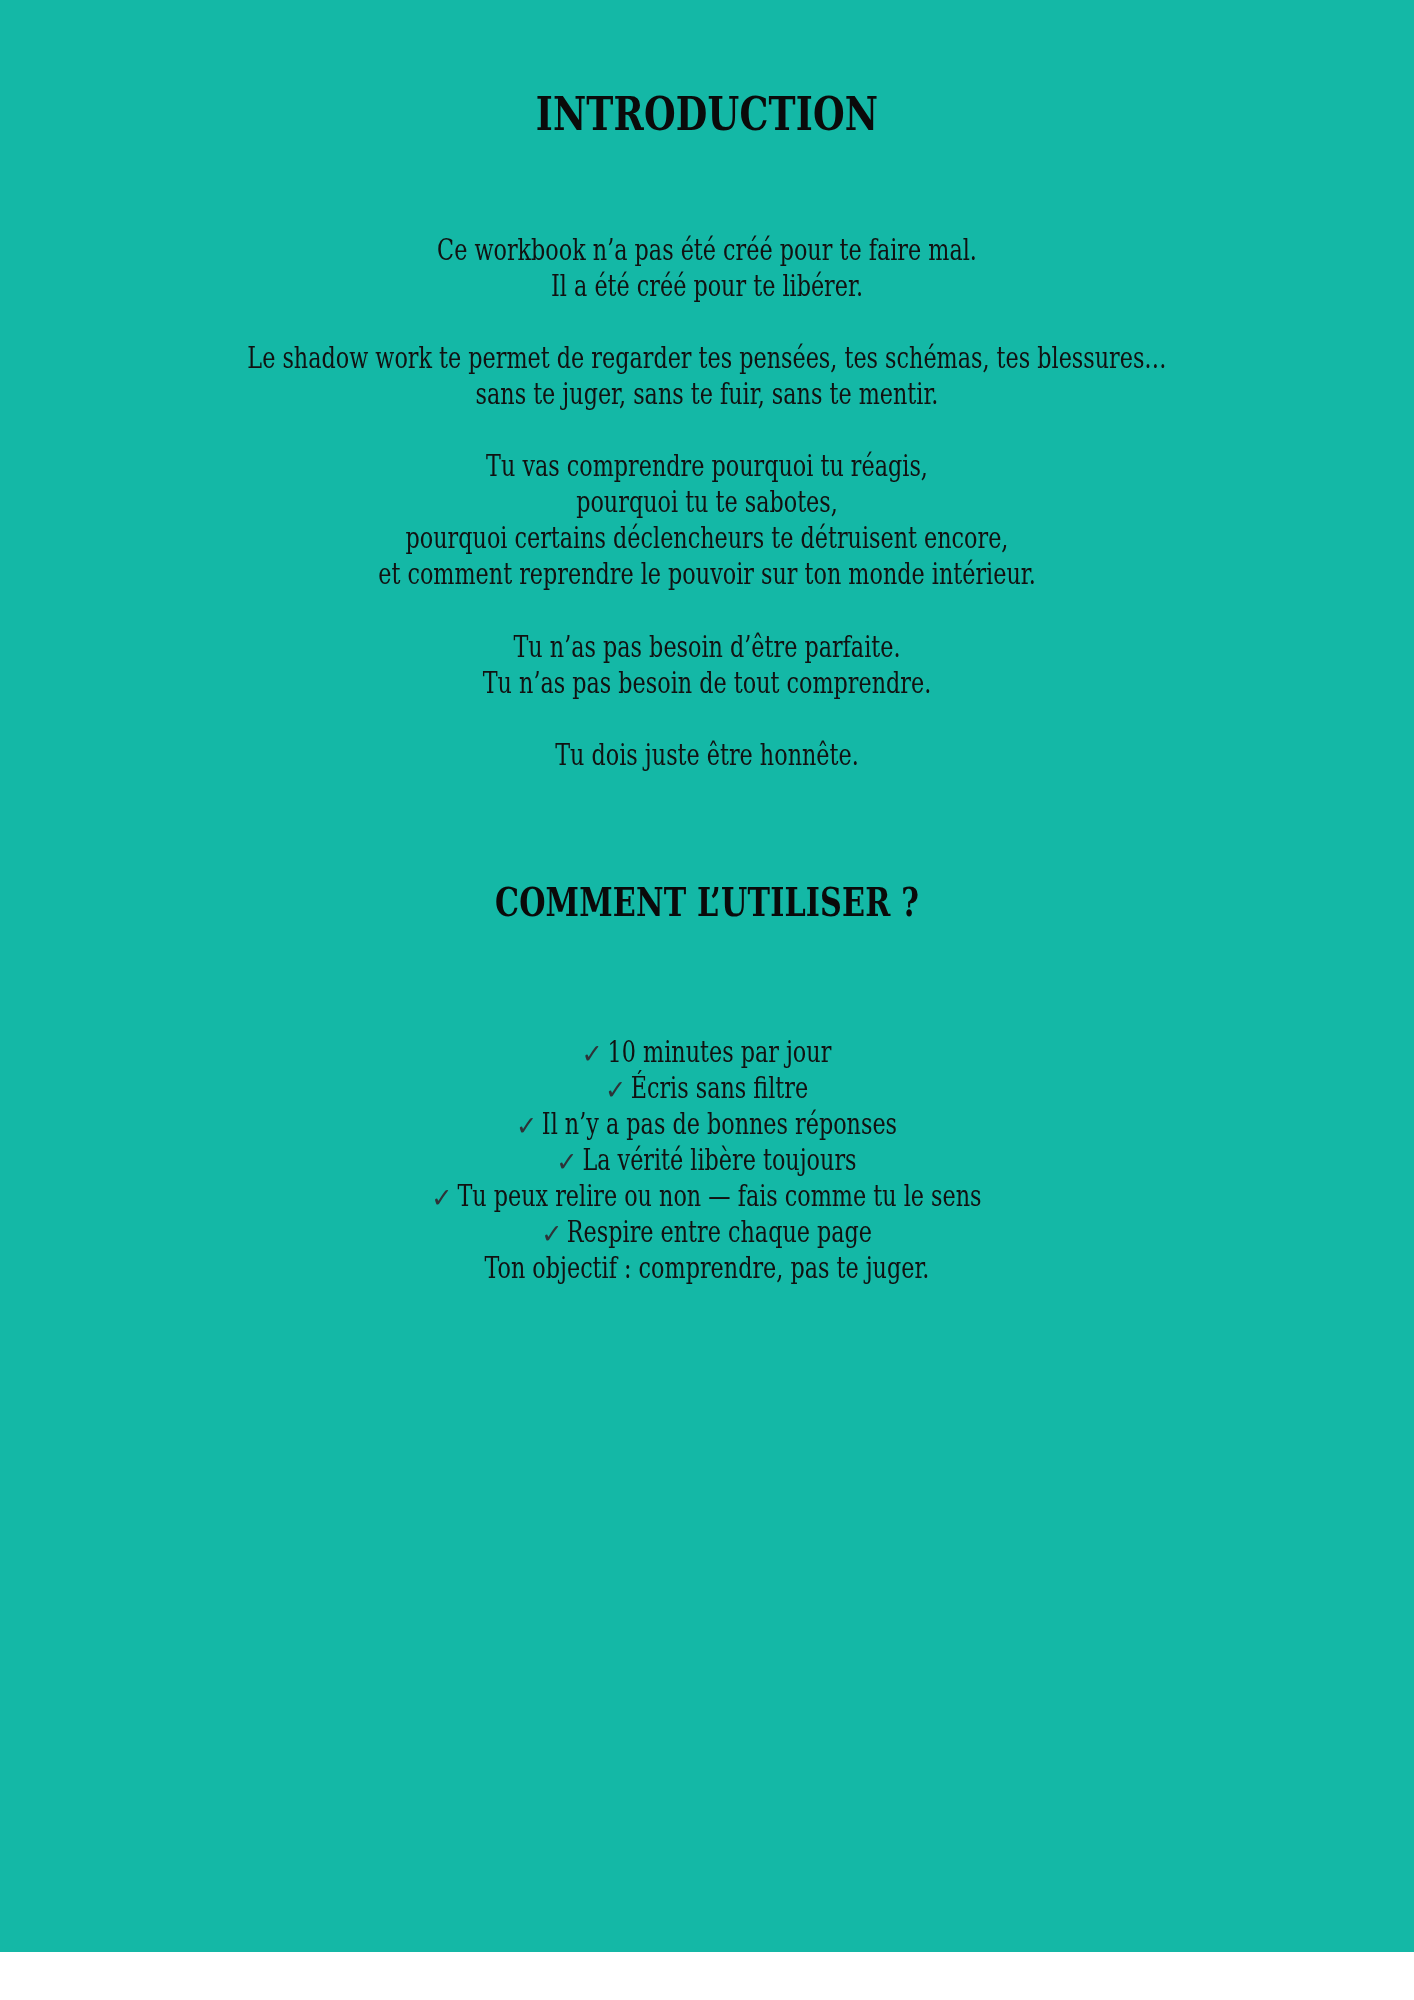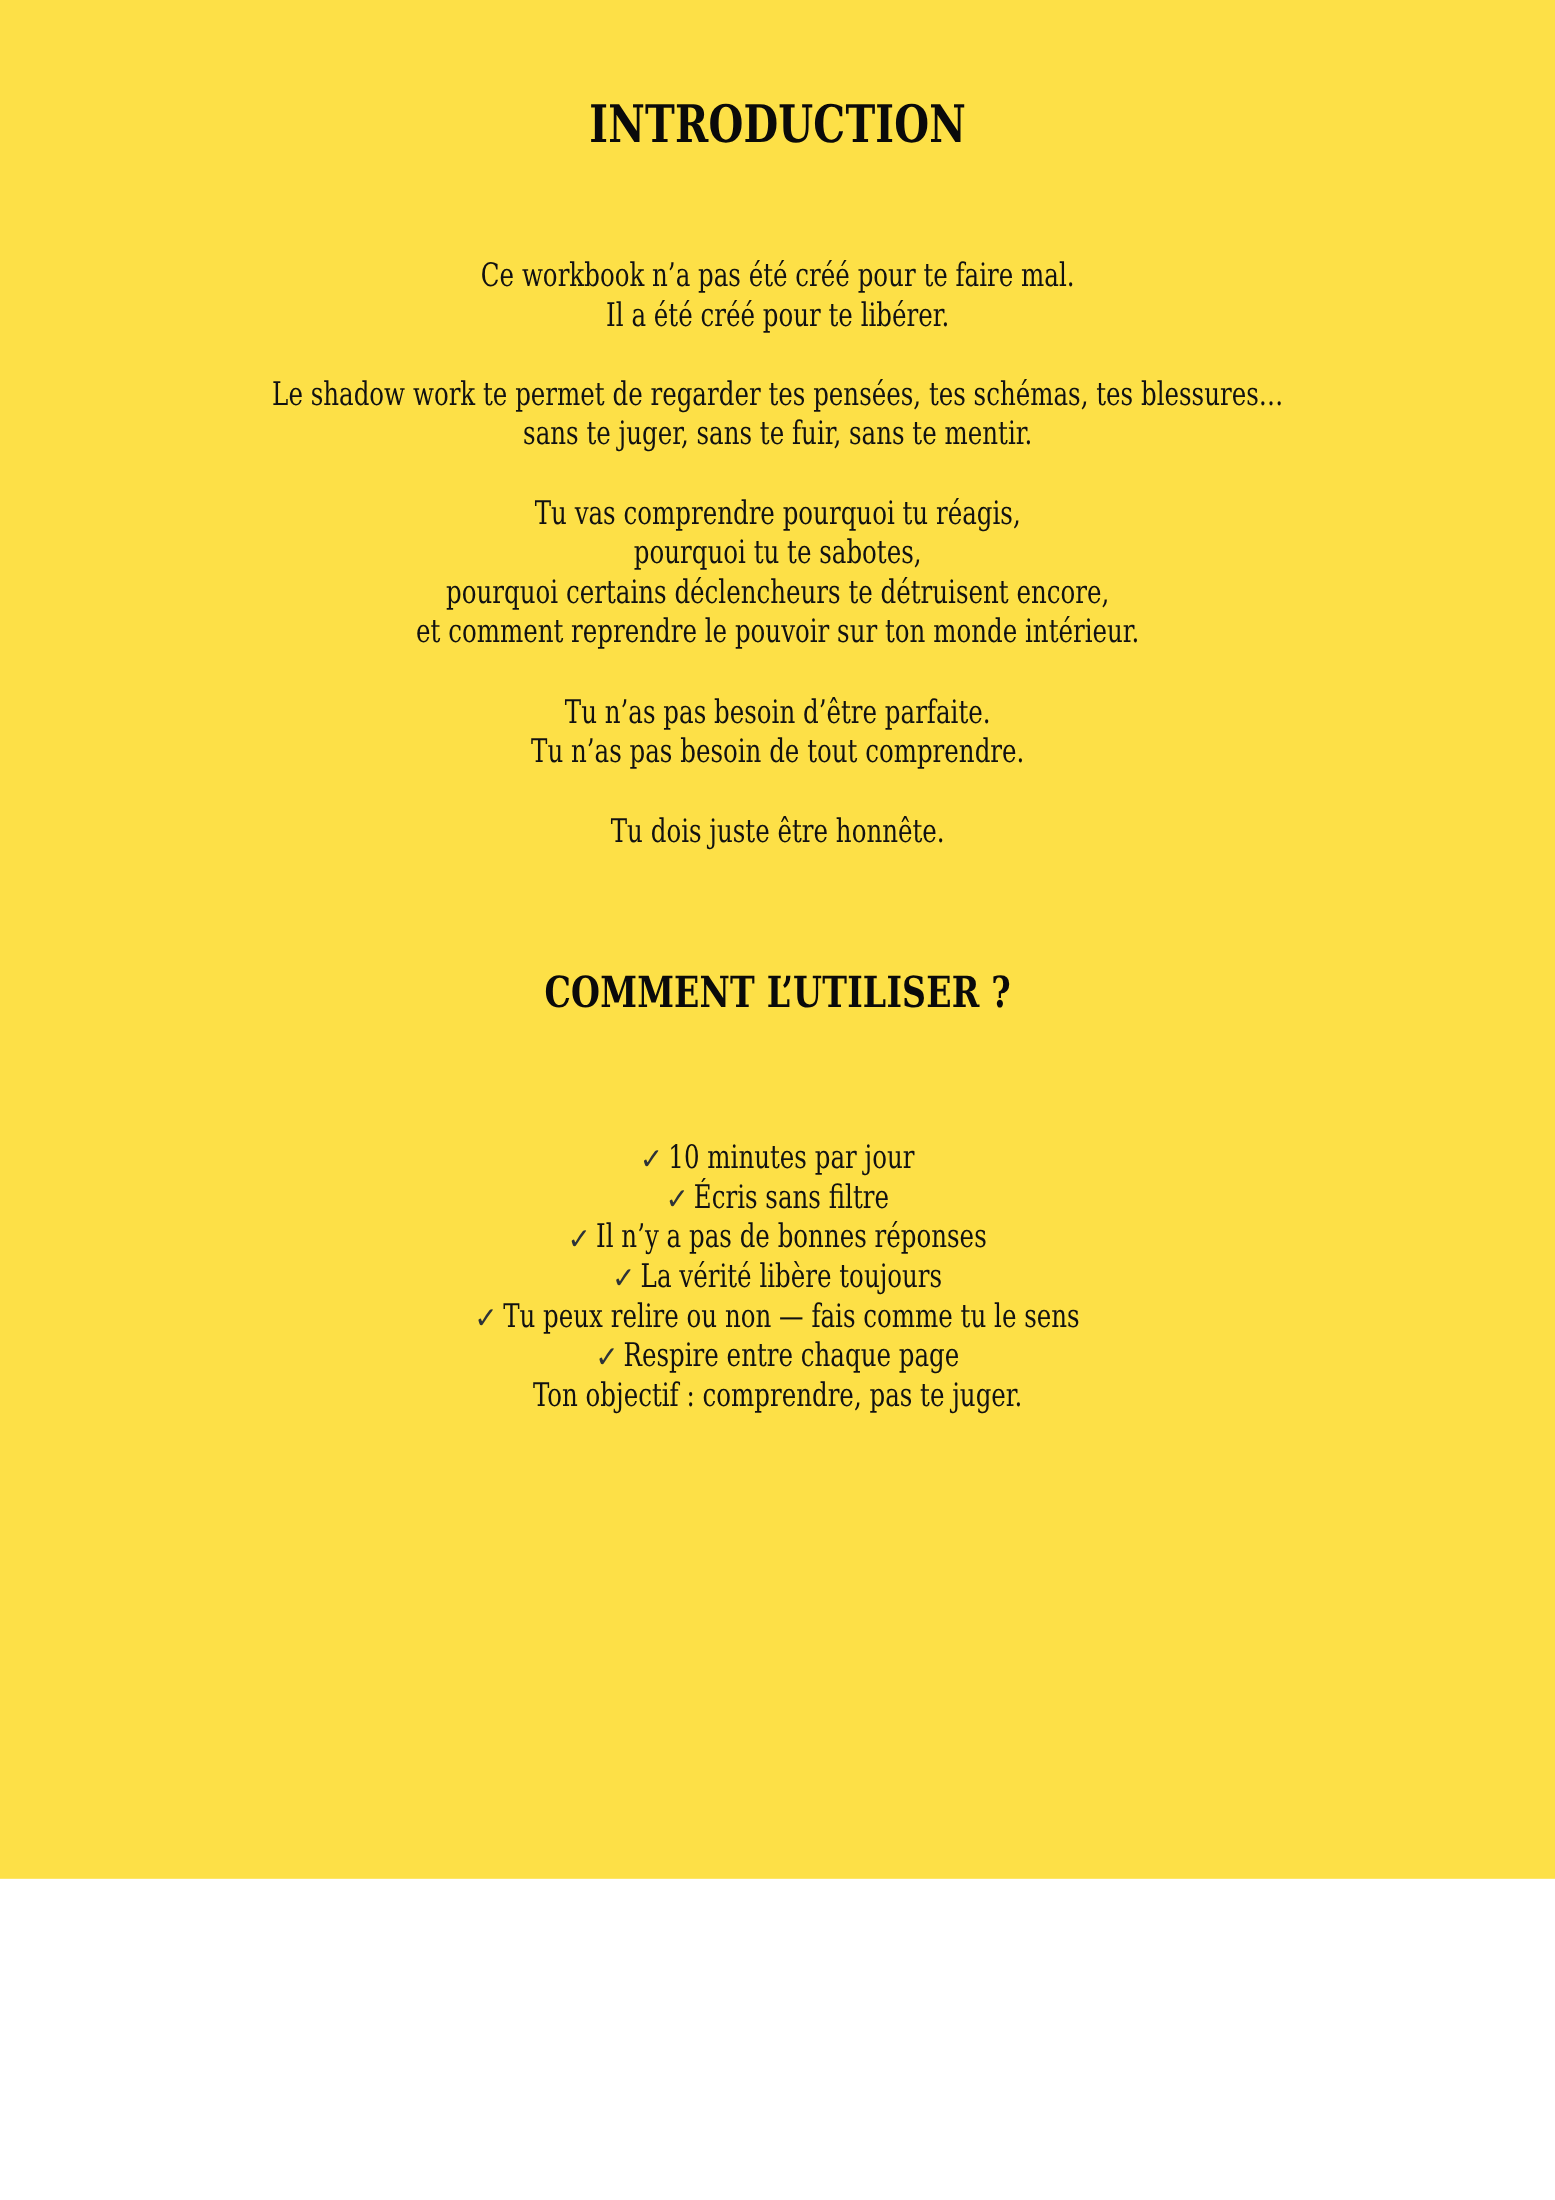--- a/index.html
+++ b/index.html
@@ -12,22 +12,22 @@
     height: 2000px;
     background: #ffffff;
     font-family: "DejaVu Serif", "Liberation Serif", serif;
     color: #0a0a0a;
     overflow: hidden;
   }
 
   .page {
     position: relative;
     width: 1414px;
-    height: 1708px;
-    background: #fde047;
+    height: 1952px;
+    background: #14b8a6;
     box-sizing: border-box;
     padding: 0;
   }
 
   
 
   .doc-heading {
     text-align: center;
     font-family: "DejaVu Serif Condensed", "DejaVu Serif", "Liberation Serif", serif;
     font-weight: 700;

